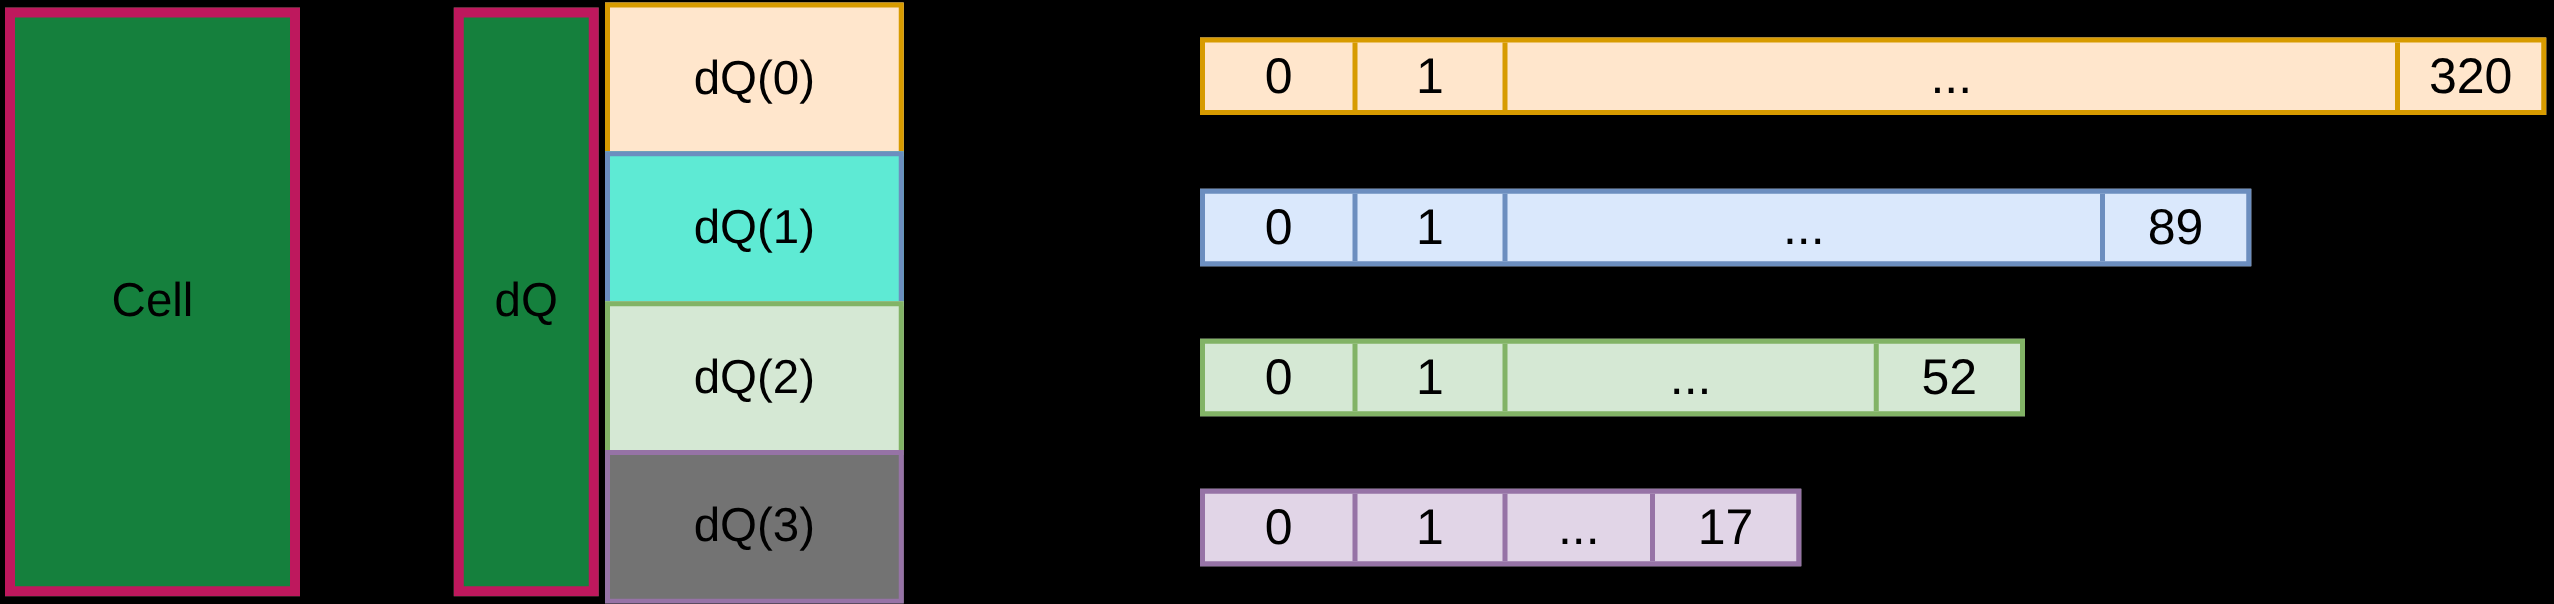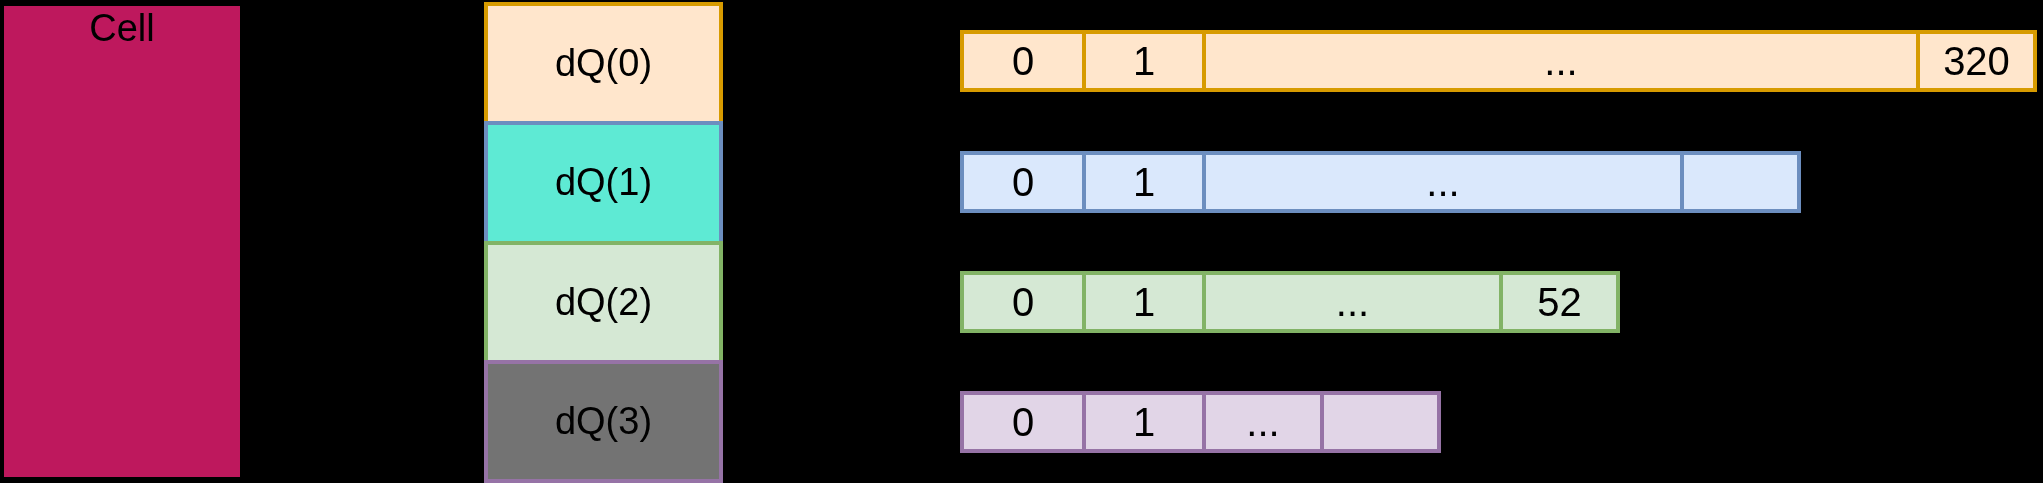--- a/index.html
+++ b/index.html
@@ -11,25 +11,25 @@
     position: relative;
     width: 2043px;
     height: 483px;
     background: #000000;
     overflow: hidden;
     font-family: "Liberation Sans", sans-serif;
     color: #000000;
   }
   .wbox {
     position: absolute;
-    background: #be185d;
-    border: 1px solid #be185d;
+    background: #15803d;
+    border: 8px solid #be185d;
     box-sizing: border-box;
     display: flex;
-    align-items: flex-start;
+    align-items: center;
     justify-content: center;
     font-size: 38px;
   }
   .wbox.cell { left: 4px;  top: 6px; width: 236px; height: 471px; }
   .wbox.dq   { left: 363px; top: 6px; width: 116px; height: 471px; }
   .stack {
     position: absolute;
     left: 484px; top: 2px;
     width: 239px; height: 481px;
     display: flex;
@@ -71,46 +71,51 @@
 </style>
 </head>
 <body>
 
 <div class="canvas">
 
   <div class="wbox cell">
     <span>Cell</span>
   </div>
 
+  <div class="wbox dq">
+    <span>dQ</span>
+  </div>
 
   <div class="stack">
       <div class="sseg" style="background: rgb(255, 230, 204); border-color: rgb(215, 155, 0);">dQ(0)</div>
       <div class="sseg" style="background: #5eead4; border-color: rgb(108, 142, 191);">dQ(1)</div>
       <div class="sseg" style="background: rgb(213, 232, 212); border-color: rgb(130, 179, 102);">dQ(2)</div>
       <div class="sseg" style="background: #737373; border-color: rgb(150, 115, 166);">dQ(3)</div>
     </div>
 
   <div>
       <div class="bar" style="top: 30px; width: 1077px; background: rgb(255, 230, 204); border-color: rgb(215, 155, 0);">
         <div class="bcell" style="width: 122px;">0</div>
         <div class="bcell" style="width: 120px;">1</div>
         <div class="bcell" style="width: 714px;">...</div>
         <div class="bcell last">320</div>
       </div>
       <div class="bar" style="top: 151px; width: 841px; background: rgb(218, 232, 252); border-color: rgb(108, 142, 191);">
         <div class="bcell" style="width: 122px;">0</div>
         <div class="bcell" style="width: 120px;">1</div>
         <div class="bcell" style="width: 478px;">...</div>
+        <div class="bcell last">89</div>
       </div>
       <div class="bar" style="top: 271px; width: 660px; background: rgb(213, 232, 212); border-color: rgb(130, 179, 102);">
         <div class="bcell" style="width: 122px;">0</div>
         <div class="bcell" style="width: 120px;">1</div>
         <div class="bcell" style="width: 297px;">...</div>
         <div class="bcell last">52</div>
       </div>
       <div class="bar" style="top: 391px; width: 481px; background: rgb(225, 213, 231); border-color: rgb(150, 115, 166);">
         <div class="bcell" style="width: 122px;">0</div>
         <div class="bcell" style="width: 120px;">1</div>
         <div class="bcell" style="width: 118px;">...</div>
+        <div class="bcell last">17</div>
       </div>
     </div>
 
 </div>
 
 </body></html>

